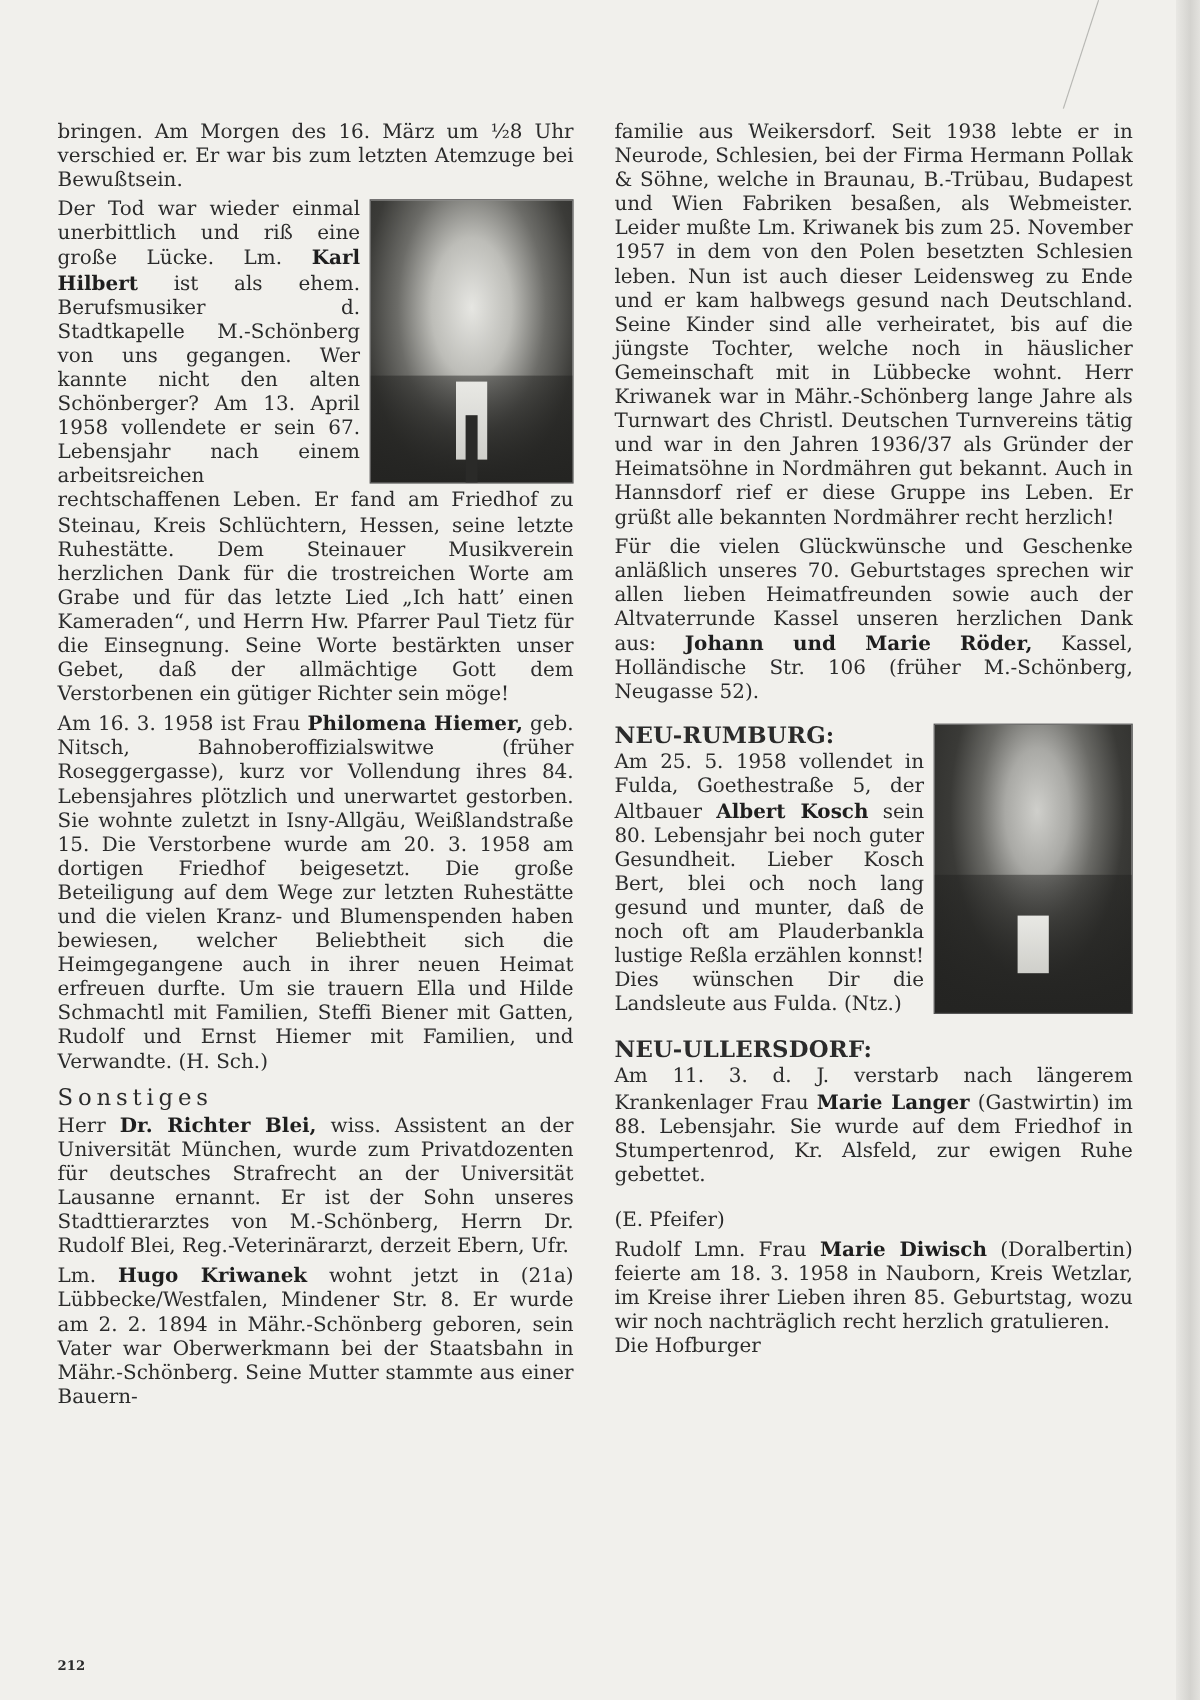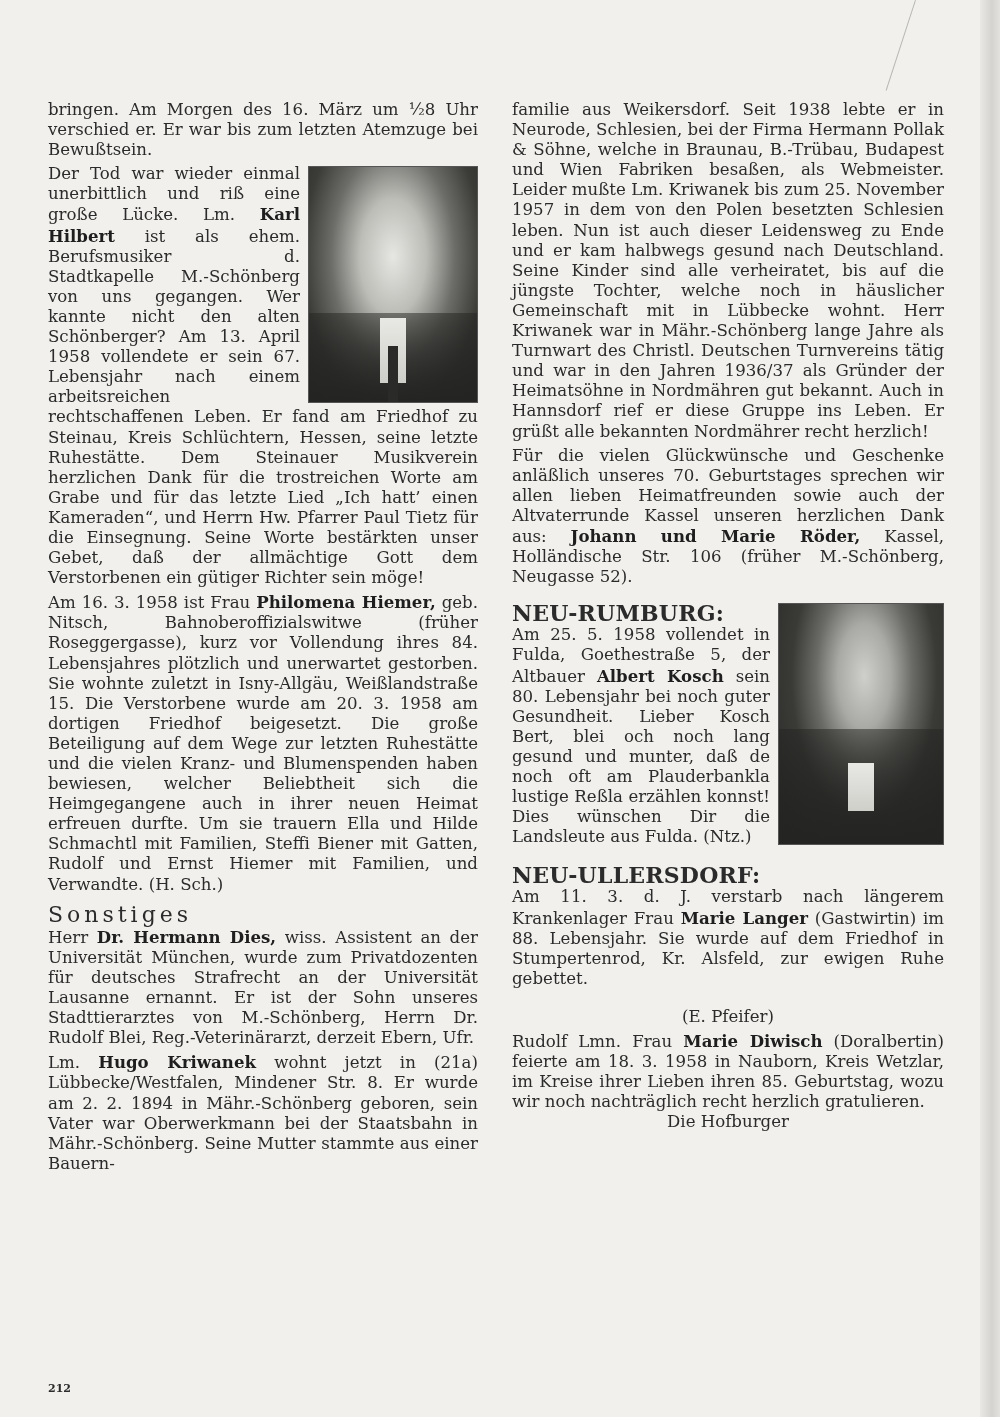--- a/index.html
+++ b/index.html
@@ -21,23 +21,23 @@
   }
   .col {
     position: absolute; top: 100px; width: 430px;
     font-size: 16.6px; line-height: 20.1px;
     text-align: justify;
   }
   .col-left { left: 48px; }
   .col-right { left: 512px; width: 432px; }
   p { margin: 0 0 4px 0; }
   b { font-weight: bold; color: #1e1e1e; }
-  .heading { font-weight: bold; font-size: 22px; margin: 14px 0 2px 0; letter-spacing: 0.2px; }
+  .heading { font-weight: bold; font-size: 19px; margin: 14px 0 2px 0; letter-spacing: 0.2px; }
   .spaced { letter-spacing: 4px; font-weight: normal; margin: 10px 0 2px 0; }
-  .right-align { text-align: center; }
+  .right-align { text-align: left; }
   .photo {
     float: right; margin: 2px 0 4px 8px;
     background: radial-gradient(ellipse at 50% 38%, #e6e6e2 0%, #bdbdb8 28%, #6c6c68 52%, #3b3b38 75%, #2b2b29 100%);
     border: 1px solid #555;
     position: relative;
   }
   .photo-hilbert { width: 168px; height: 235px; }
   .photo-kosch { width: 164px; height: 240px;
     background: radial-gradient(ellipse at 52% 30%, #cfcfcb 0%, #a9a9a5 22%, #6a6a66 40%, #3a3a37 60%, #262624 100%);
   }
@@ -84,21 +84,21 @@
   <p>
     <span>Am 16. 3. 1958 ist Frau</span>
     <b>Philomena Hiemer,</b>
     <span>geb. Nitsch, Bahnoberoffizialswitwe (früher Roseggergasse), kurz vor Vollendung ihres 84. Lebensjahres plötzlich und unerwartet gestorben. Sie wohnte zuletzt in Isny-Allgäu, Weißlandstraße 15. Die Verstorbene wurde am 20. 3. 1958 am dortigen Friedhof beigesetzt. Die große Beteiligung auf dem Wege zur letzten Ruhestätte und die vielen Kranz- und Blumenspenden haben bewiesen, welcher Beliebtheit sich die Heimgegangene auch in ihrer neuen Heimat erfreuen durfte. Um sie trauern Ella und Hilde Schmachtl mit Familien, Steffi Biener mit Gatten, Rudolf und Ernst Hiemer mit Familien, und Verwandte. (H. Sch.)</span>
   </p>
 
   <div class="heading spaced">Sonstiges</div>
 
   <p>
     <span>Herr</span>
-    <b>Dr. Hermann Dies,</b>
+    <b>Dr. Richter Blei,</b>
     <span>wiss. Assistent an der Universität München, wurde zum Privatdozenten für deutsches Strafrecht an der Universität Lausanne ernannt. Er ist der Sohn unseres Stadttierarztes von M.-Schönberg, Herrn Dr. Rudolf Blei, Reg.-Veterinärarzt, derzeit Ebern, Ufr.</span>
   </p>
 
   <p>
     <span>Lm.</span>
     <b>Hugo Kriwanek</b>
     <span>wohnt jetzt in (21a) Lübbecke/Westfalen, Mindener Str. 8. Er wurde am 2. 2. 1894 in Mähr.-Schönberg geboren, sein Vater war Oberwerkmann bei der Staatsbahn in Mähr.-Schönberg. Seine Mutter stammte aus einer Bauern-</span>
   </p>
 </div>
 

